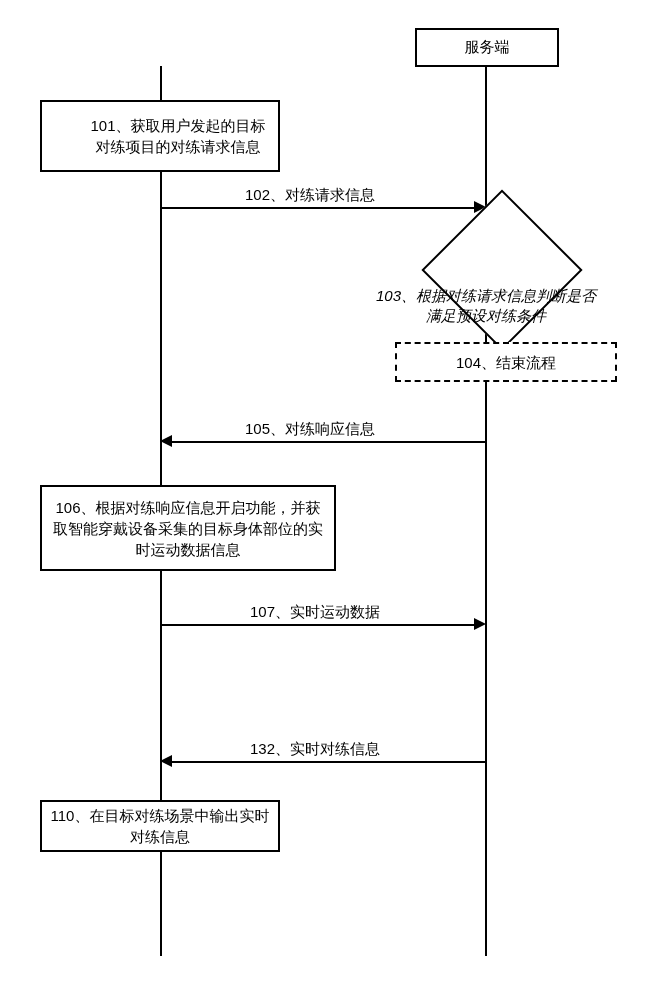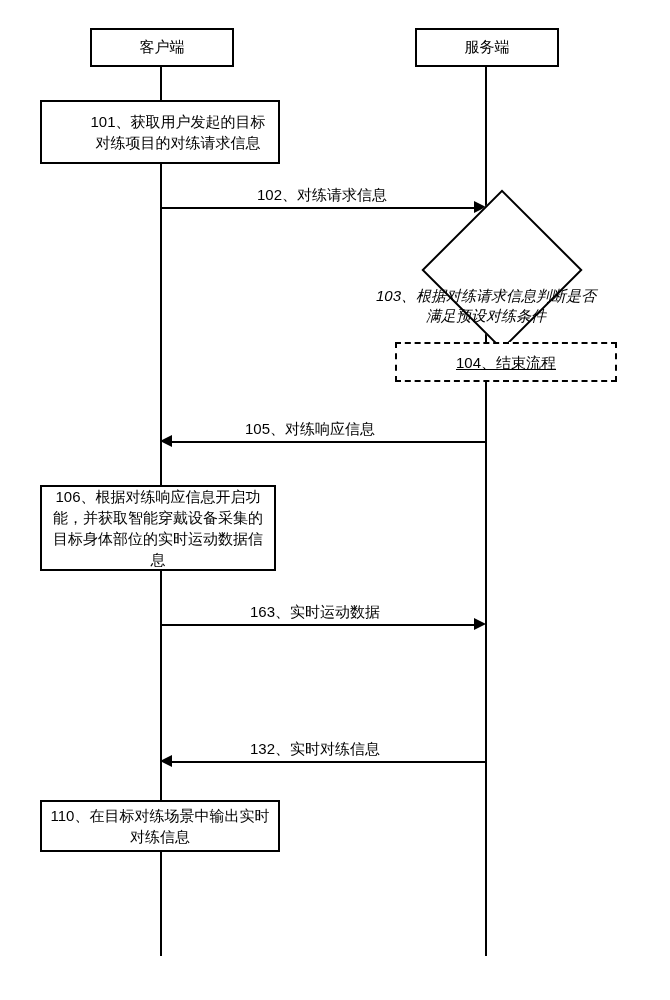--- a/index.html
+++ b/index.html
@@ -90,61 +90,58 @@
     position:absolute;
     height:0;
     border-top:2px solid #000;
   }
 </style>
 </head>
 <body>
 
 <div class="canvas">
 
-  <div class="lane-header" style="left:90px; top:28px; width:140px;">
-    <span>客户端</span>
-  </div>
   <div class="lane-header" style="left:415px; top:28px; width:140px;">
     <span>服务端</span>
   </div>
 
   <div class="lifeline" style="left:160px; top:66px; height:890px;"></div>
   <div class="lifeline" style="left:485px; top:66px; height:890px;"></div>
 
-  <div class="box" style="left:40px; top:100px; width:240px; height:64px;padding-left:44px;">
+  <div class="box" style="left:40px; top:100px; width:240px; height:72px;padding-left:44px;">
     <span>101、获取用户发起的目标对练项目的对练请求信息</span>
   </div>
 
-  <div class="msg-label" style="left:245px; top:186px;margin-left:12px;">102、对练请求信息</div>
+  <div class="msg-label" style="left:245px; top:186px;">102、对练请求信息</div>
   <div class="arrow-h" style="left:162px; top:207px; width:312px;"></div>
   <div class="arrow-head-r" style="left:474px; top:201px;"></div>
 
   <div class="diamond-wrap" style="left:370px; top:228px; width:232px; height:98px;">
     <div class="diamond-shape" style="left:75px; top:-15px; width:110px; height:110px;"></div>
     <div class="diamond-text" style="left:0; top:0; width:232px; height:98px;">
       <span>103、根据对练请求信息判断是否满足预设对练条件</span>
     </div>
   </div>
 
   <div class="short-arrow" style="left:568px; top:356px; width:30px;"></div>
   <div class="arrow-head-r" style="left:595px; top:350px;"></div>
 
-  <div class="box dashed" style="left:395px; top:342px; width:222px; height:40px;text-decoration:underline;">
+  <div class="box dashed" style="left:395px; top:342px; width:222px; height:40px;">
     <span>104、结束流程</span>
   </div>
 
   <div class="msg-label" style="left:245px; top:420px;">105、对练响应信息</div>
   <div class="arrow-h" style="left:172px; top:441px; width:313px;"></div>
   <div class="arrow-head-l" style="left:160px; top:435px;"></div>
 
-  <div class="box" style="left:40px; top:485px; width:236px; height:86px;">
+  <div class="box" style="left:40px; top:485px; width:296px; height:86px;">
     <span>106、根据对练响应信息开启功能，并获取智能穿戴设备采集的目标身体部位的实时运动数据信息</span>
   </div>
 
-  <div class="msg-label" style="left:250px; top:603px;">163、实时运动数据</div>
+  <div class="msg-label" style="left:250px; top:603px;">107、实时运动数据</div>
   <div class="arrow-h" style="left:162px; top:624px; width:312px;"></div>
   <div class="arrow-head-r" style="left:474px; top:618px;"></div>
 
 
   <div class="msg-label" style="left:250px; top:740px;">132、实时对练信息</div>
   <div class="arrow-h" style="left:172px; top:761px; width:313px;"></div>
   <div class="arrow-head-l" style="left:160px; top:755px;"></div>
 
   <div class="box" style="left:40px; top:800px; width:240px; height:52px;">
     <span>110、在目标对练场景中输出实时对练信息</span>

